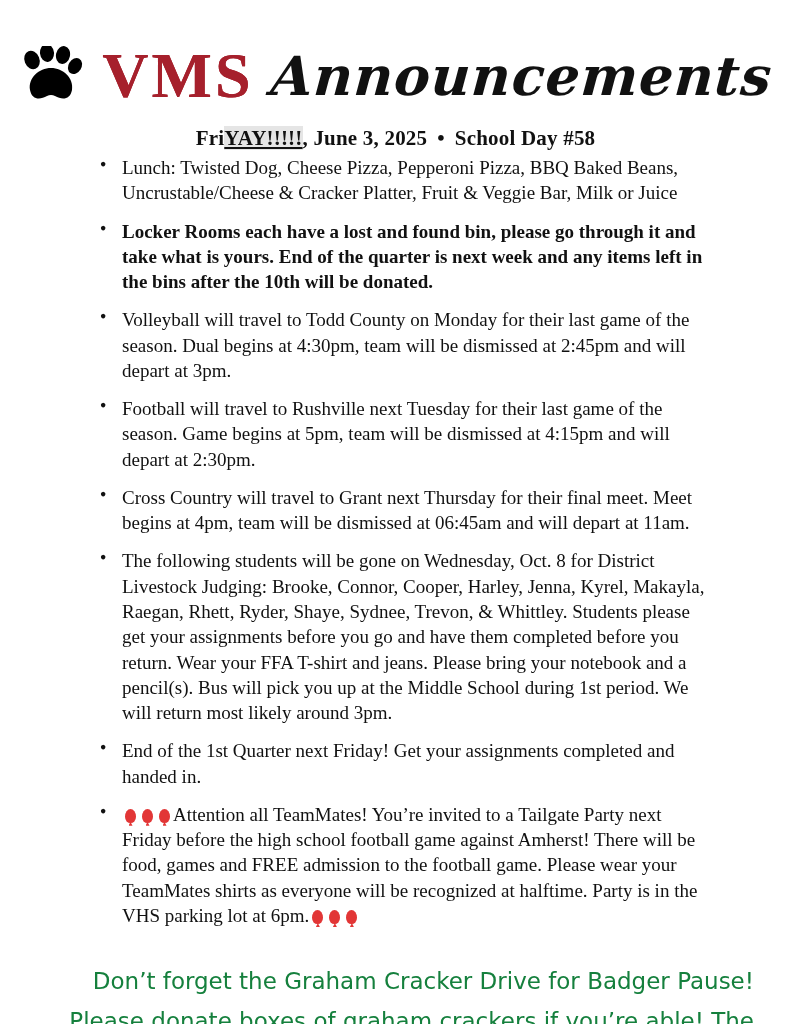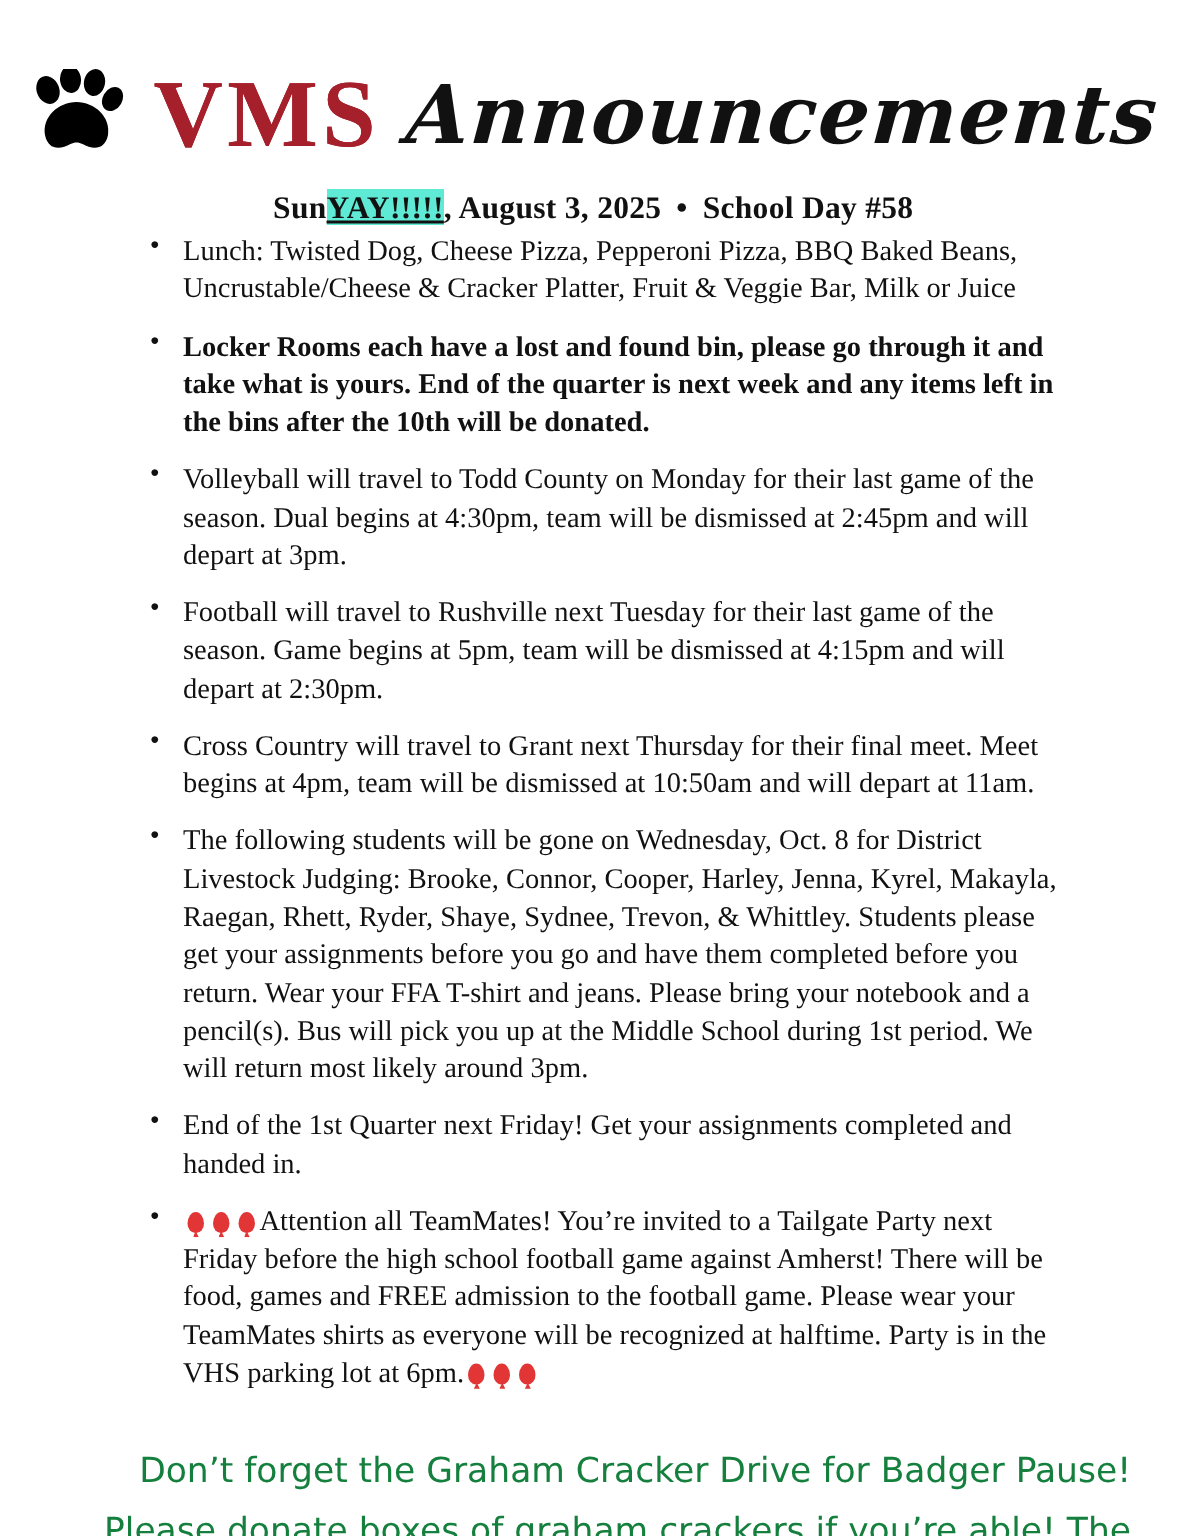--- a/index.html
+++ b/index.html
@@ -46,21 +46,21 @@
 
   
   .dateline {
     text-align: center;
     font-weight: 700;
     font-size: 21px;
     margin-top: 10px;
     letter-spacing: .2px;
   }
   .dateline .hl {
-    background: #5eead4;
+    background: #e5e5e5;
     text-decoration: underline;
     text-underline-offset: 2px;
   }
   .dateline .sep { padding: 0 10px; }
 
   
   .students-heading {
     margin: 18px 0 6px 38px;
     font-weight: 700;
     font-size: 16px;
@@ -137,30 +137,30 @@
       <ellipse cx="29" cy="7" rx="7" ry="9" fill="#000" transform="rotate(-6 29 7)"></ellipse>
       <ellipse cx="45" cy="9" rx="7" ry="9" fill="#000" transform="rotate(12 45 9)"></ellipse>
       <ellipse cx="57" cy="20" rx="6.5" ry="8.5" fill="#000" transform="rotate(30 57 20)"></ellipse>
       <path d="M33 22 C45 22 56 32 54 44 C52 54 44 54 37 50 C34.5 48.6 31.5 48.6 29 50 C22 54 14 54 12 44 C10 32 21 22 33 22 Z" fill="#000"></path>
     </svg>
     <div class="vms-title">VMS</div>
     <div class="script-title">Announcements</div>
   </div>
 
   <div class="dateline">
-    <span>Sun</span><span class="hl">YAY!!!!!</span><span>, August 3, 2025</span><span class="sep">•</span><span>School Day #58</span>
+    <span>Fri</span><span class="hl">YAY!!!!!</span><span>, June 3, 2025</span><span class="sep">•</span><span>School Day #58</span>
   </div>
 
 
   <ul class="announcements">
       <li><span>Lunch: Twisted Dog, Cheese Pizza, Pepperoni Pizza, BBQ Baked Beans, Uncrustable/Cheese &amp; Cracker Platter, Fruit &amp; Veggie Bar, Milk or Juice</span></li>
       <li class="bold"><span>Locker Rooms each have a lost and found bin, please go through it and take what is yours. End of the quarter is next week and any items left in the bins after the 10th will be donated.</span></li>
       <li><span>Volleyball will travel to Todd County on Monday for their last game of the season. Dual begins at 4:30pm, team will be dismissed at 2:45pm and will depart at 3pm.</span></li>
       <li><span>Football will travel to Rushville next Tuesday for their last game of the season. Game begins at 5pm, team will be dismissed at 4:15pm and will depart at 2:30pm.</span></li>
-      <li><span>Cross Country will travel to Grant next Thursday for their final meet. Meet begins at 4pm, team will be dismissed at 10:50am and will depart at 11am.</span></li>
+      <li><span>Cross Country will travel to Grant next Thursday for their final meet. Meet begins at 4pm, team will be dismissed at 06:45am and will depart at 11am.</span></li>
       <li><span>The following students will be gone on Wednesday, Oct. 8 for District Livestock Judging:  Brooke, Connor, Cooper, Harley, Jenna, Kyrel, Makayla, Raegan, Rhett, Ryder, Shaye, Sydnee, Trevon, &amp; Whittley.  Students please get your assignments before you go and have them completed before you return.  Wear your FFA T-shirt and jeans.  Please bring your notebook and a pencil(s).  Bus will pick you up at the Middle School during 1st period.  We will return most likely around 3pm.</span></li>
       <li><span>End of the 1st Quarter next Friday! Get your assignments completed and handed in.</span></li>
       <li><span class="balloon"></span><span class="balloon"></span><span class="balloon"></span><span>Attention all TeamMates! You’re invited to a Tailgate Party next Friday before the high school football game against Amherst! There will be food, games and FREE admission to the football game. Please wear your TeamMates shirts as everyone will be recognized at halftime. Party is in the VHS parking lot at 6pm.</span><span class="balloon"></span><span class="balloon"></span><span class="balloon"></span></li>
     </ul>
 
   <p class="footer-note">Don’t forget the Graham Cracker Drive for Badger Pause! Please donate boxes of graham crackers if you’re able! The Badger Pause with the most boxes wins a prize from the Student Council! Last day of the challenge is this Friday!!!</p>
 
   <div class="illustration-wrap">
     <svg width="170" height="140" viewBox="0 0 170 140" aria-hidden="true">
 

